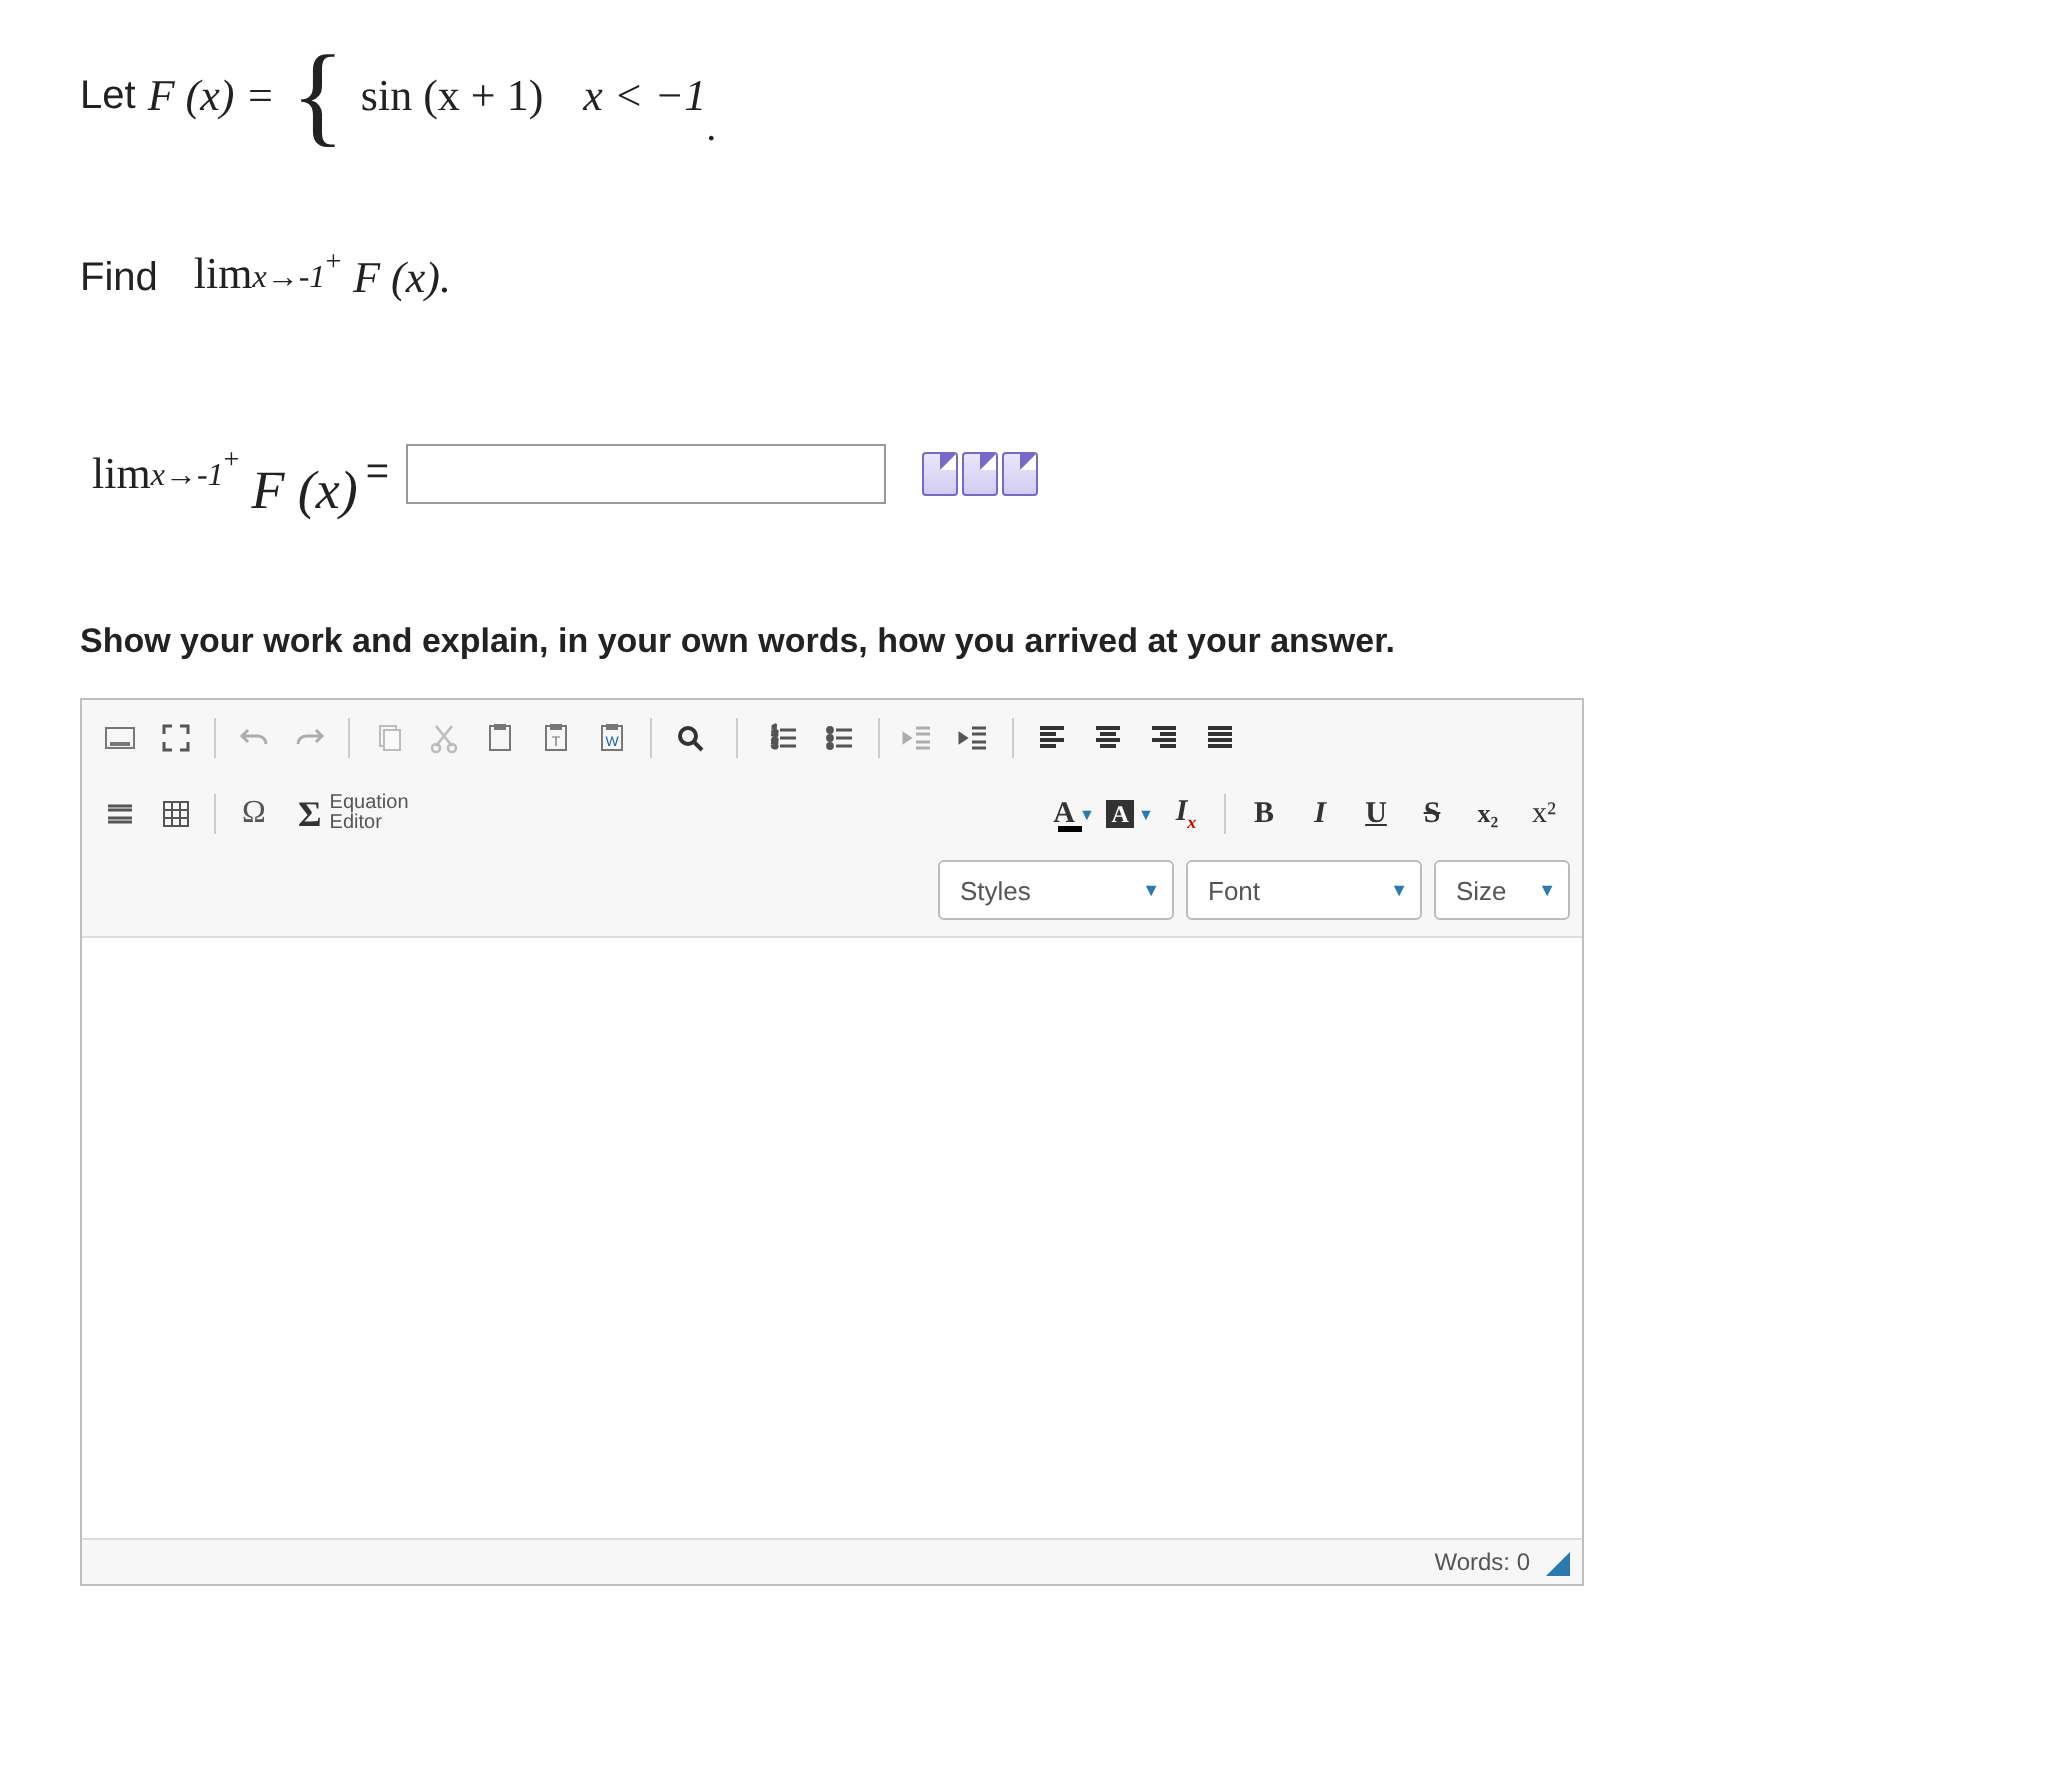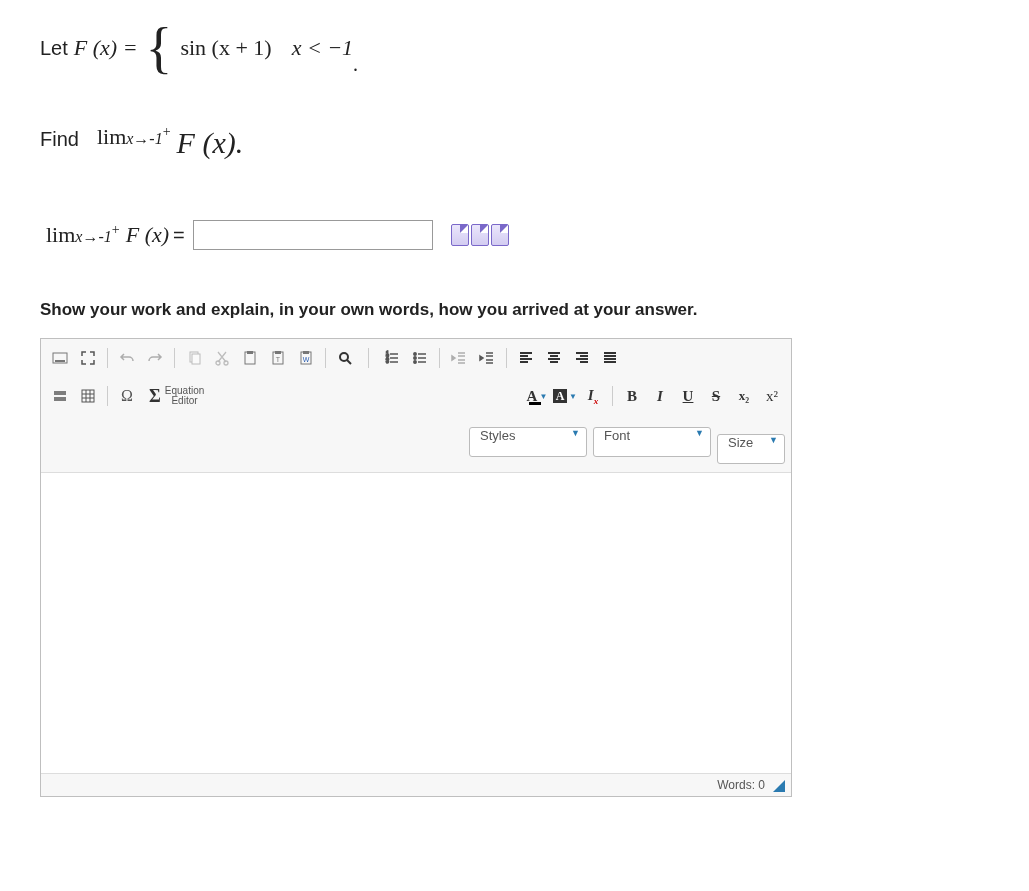--- a/index.html
+++ b/index.html
@@ -174,38 +174,39 @@
     display: flex;
     align-items: center;
     gap: 2px;
   }
   .dropdown {
     height: 28px;
     border: 1px solid #bbb;
     background: #fff;
     border-radius: 3px;
     display: flex;
+    align-items: center;
     padding: 0 6px 0 10px;
     font-size: 13px;
     color: #555;
     cursor: pointer;
     gap: 20px;
   }
   .dropdown .arrow {
     font-size: 9px;
     color: #2a7ab0;
   }
   .row3 {
     justify-content: flex-end;
     padding: 4px 6px 8px;
     gap: 6px;
   }
   .row3 .dropdown:first-child,
   .row3 .dropdown:nth-child(2) { width: 100px; justify-content: space-between; }
-  .row3 .dropdown.size { width: 50px; gap: 8px; justify-content: space-between; margin-top: 15px; }
+  .row3 .dropdown.size { width: 50px; gap: 8px; justify-content: space-between; }
 
   .fmt-btn {
     width: 24px;
     height: 24px;
     display: flex;
     align-items: center;
     justify-content: center;
     font-family: "Times New Roman", serif;
     font-size: 15px;
     font-weight: bold;
@@ -279,29 +280,29 @@
     <span class="math-serif" style="align-self:flex-end;font-size:20px;">.</span>
   </div>
 </div>
 
 <div class="find-row">
   <span style="margin-right:12px;margin-top:2px;">Find</span>
   <span class="lim-block">
     <span class="lim-top">lim</span>
     <span class="lim-bot"><span class="math-italic">x→-1</span><span class="lim-sup">+</span></span>
   </span>
-  <span class="math-italic" style="font-size:30px;margin-top:0px;">F (x).</span>
+  <span class="math-italic" style="font-size:22px;margin-top:0px;">F (x).</span>
 </div>
 
 <div class="answer-row">
   <span class="lim-block">
     <span class="lim-top">lim</span>
     <span class="lim-bot"><span class="math-italic">x→-1</span><span class="lim-sup">+</span></span>
   </span>
-  <span class="math-italic" style="font-size:22px;">F (x)</span>
+  <span class="math-italic" style="font-size:27px;margin-top:18px;">F (x)</span>
   <span style="font-size:20px;margin-left:4px;"> =</span>
   <input type="text" class="answer-input" value="" style="">
   <div class="hint-icons">
     <div class="hint-icon"></div>
     <div class="hint-icon"></div>
     <div class="hint-icon"></div>
   </div>
 </div>
 
 <div class="work-label">Show your work and explain, in your own words, how you arrived at your answer.</div>
@@ -433,21 +434,21 @@
       <div class="tb-btn">
           <svg viewBox="0 0 16 16" fill="none" stroke="#555">
             <rect x="2" y="2" width="12" height="12"></rect>
             <path d="M2 6h12M2 10h12M6 2v12M10 2v12"></path>
           </svg>
         </div>
       <div class="tb-sep"></div>
       <div class="tb-btn" style="font-family:serif;font-size:16px;">Ω</div>
       <div class="tb-btn eq-editor-btn">
         <span class="sigma">Σ</span>
-        <span style="text-align:center;white-space:pre">Equation
+        <span style="text-align:left;white-space:pre">Equation
 Editor</span>
       </div>
     </div>
 
     <div class="tb-group">
       <div class="fmt-btn color-a">
         <span>A</span>
         <span class="underline-bar"></span>
         <span class="dd-arrow">▼</span>
       </div>

